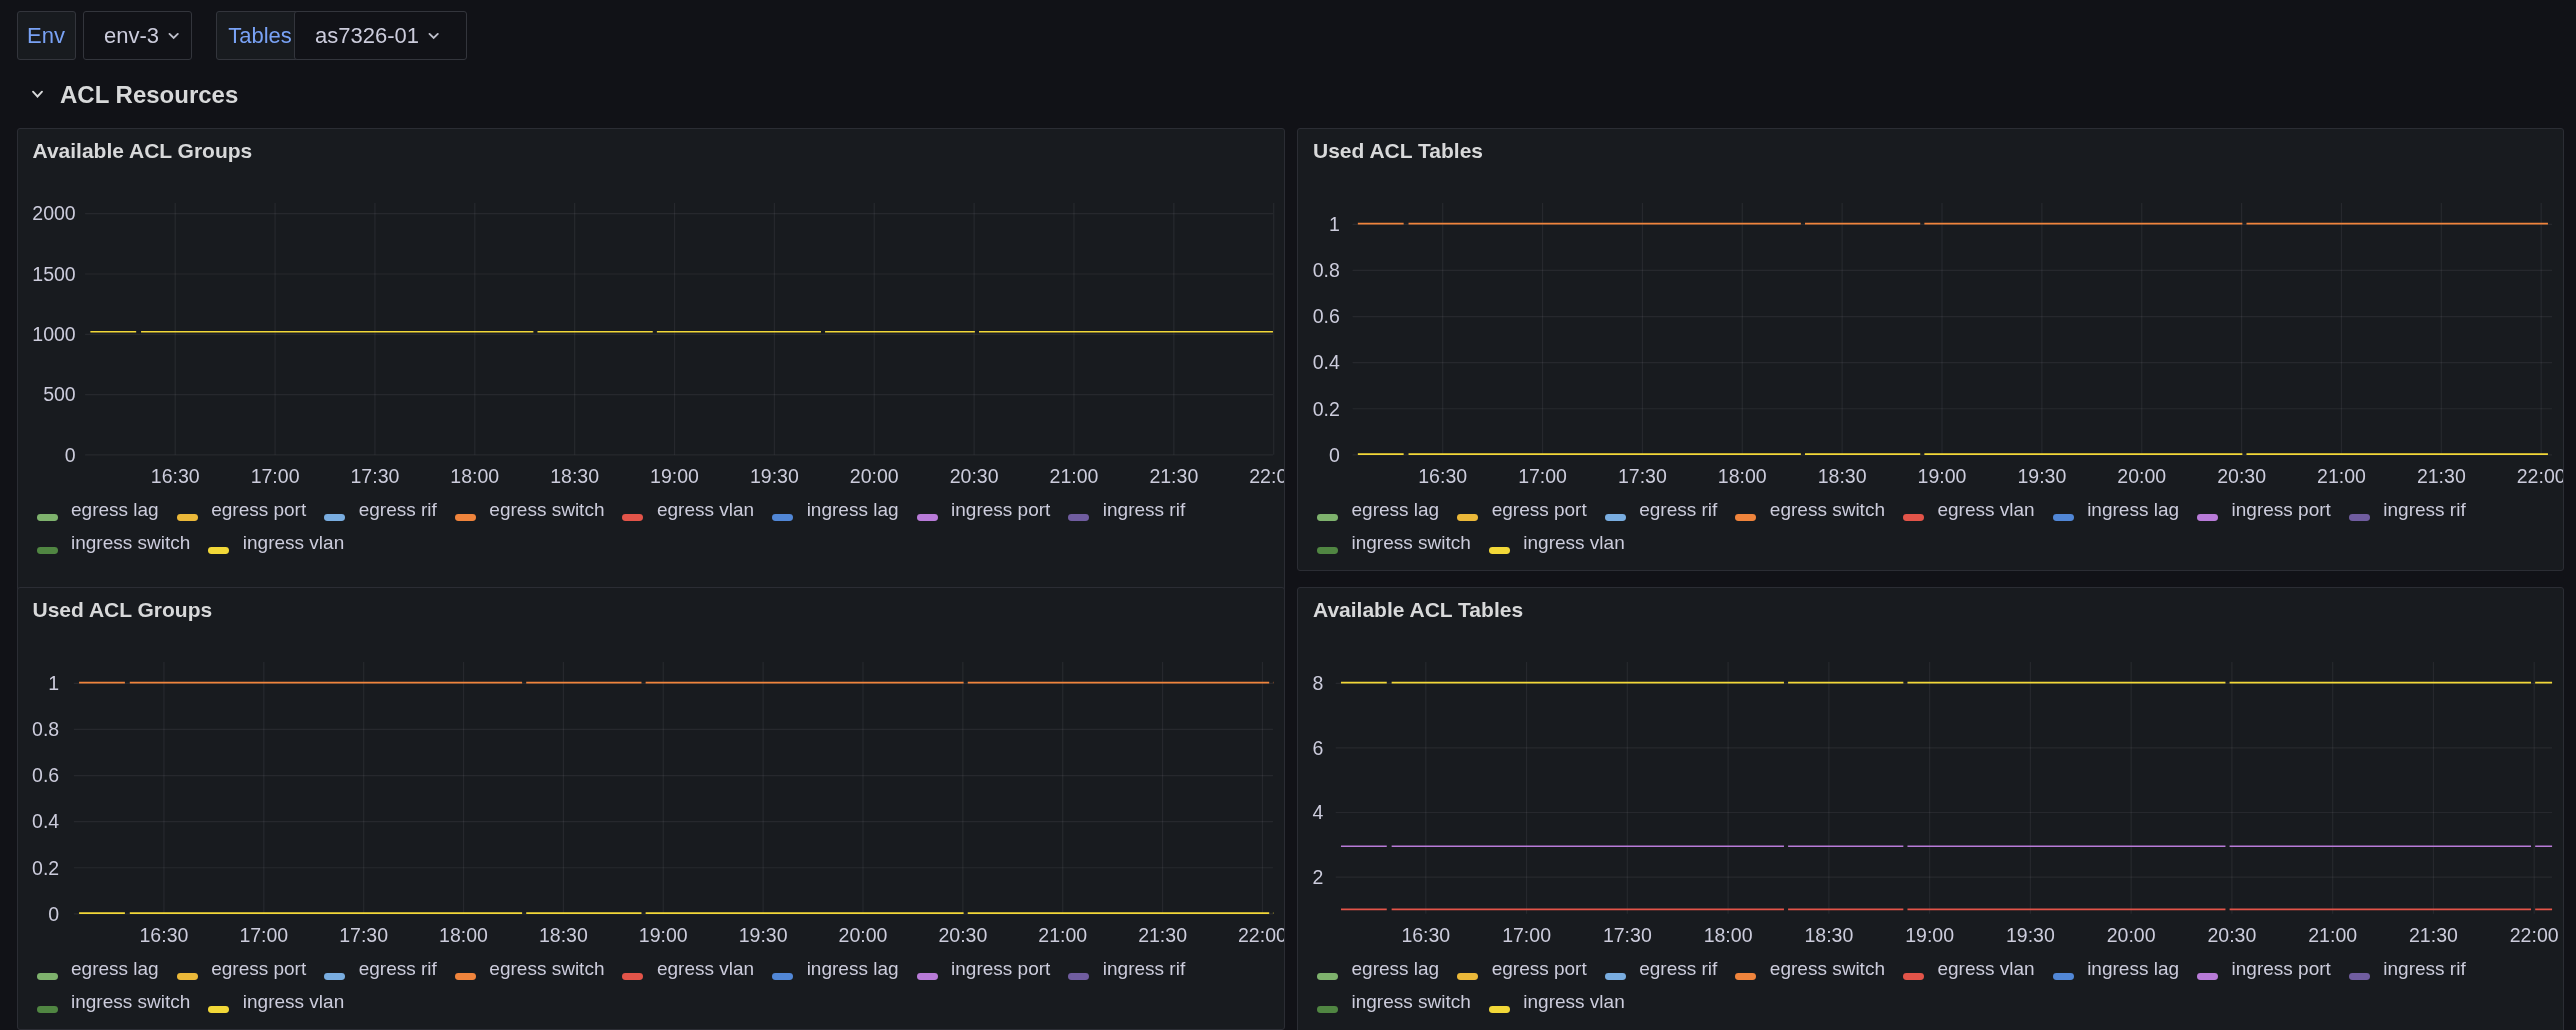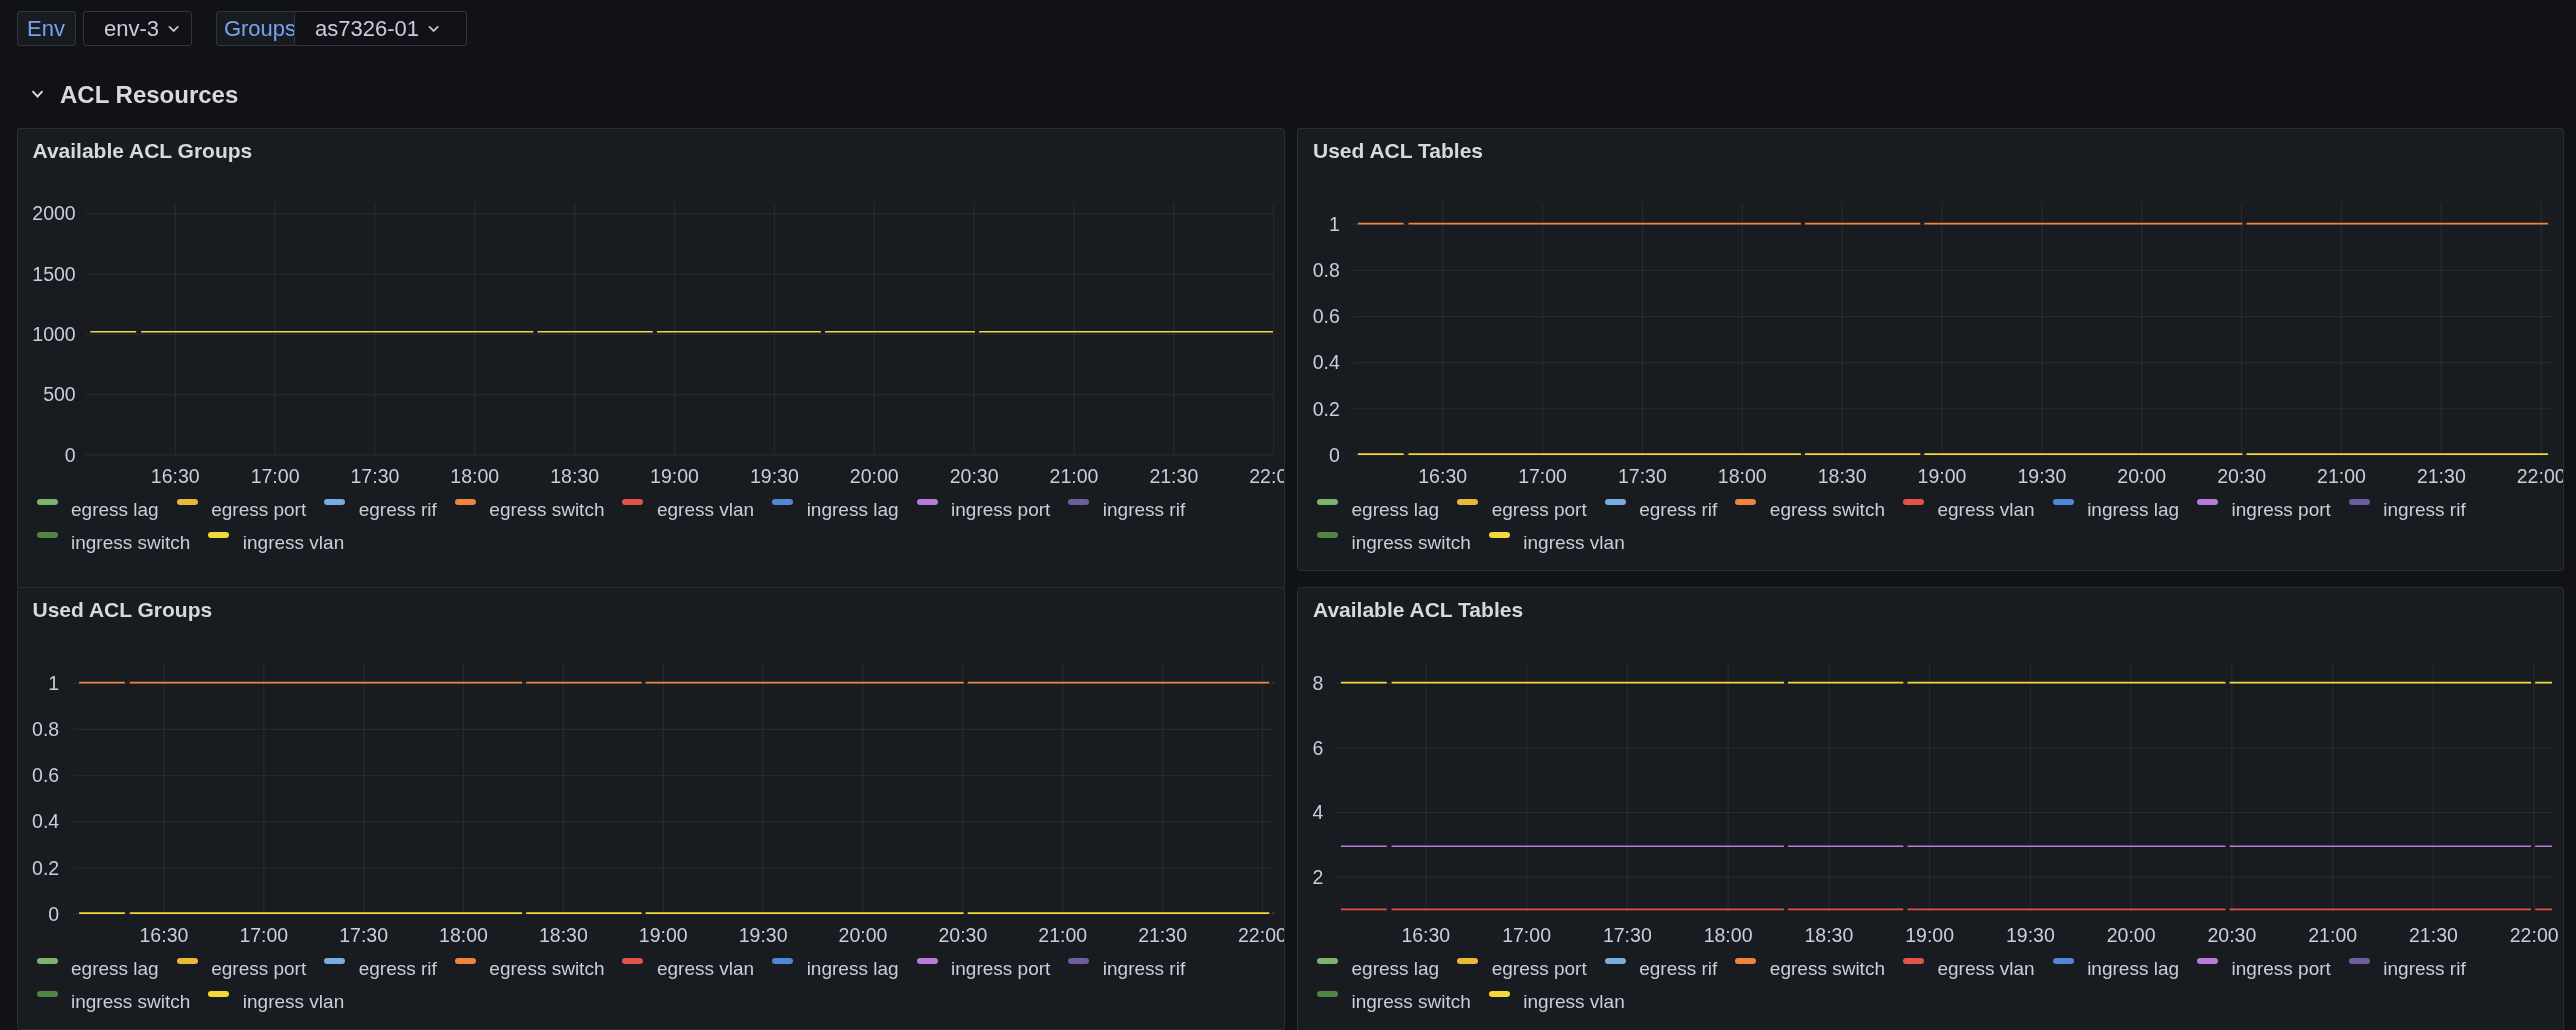--- a/index.html
+++ b/index.html
@@ -1,34 +1,34 @@
 <!DOCTYPE html>
 <html style="font-size:12px"><head><meta charset="utf-8"><style>
 * { margin:0; padding:0; box-sizing:border-box; }
 html,body { width:2576px; height:1030px; background:#111217; overflow:hidden;
   font-family:"Liberation Sans", sans-serif; }
-.ctl { position:absolute; border:1.5px solid #33353C; border-radius:3px; top:11.3px; height:35px;
+.ctl { position:absolute; border:1.5px solid #33353C; border-radius:3px; top:11.3px; height:49px;
   display:flex; align-items:center; }
 .lbl { background:#181B1F; color:#79A2F5; justify-content:center; font-size:22px; font-weight:500; }
 .val { background:#111217; color:#CCCCDC; font-size:22px; padding-left:20px; }
 .chev { margin-left:9px; }
 .sect { position:absolute; left:60px; top:81px; font-size:24px; font-weight:700; color:#D8D9DA; }
 .panel { position:absolute; background:#181B1F; border:1.5px solid #2B2D34; border-radius:3px; overflow:hidden; }
 .ptitle { position:absolute; left:15px; top:9.8px; font-size:21px; font-weight:700; color:#D8D9DA; }
 .legend { position:absolute; left:19px; top:364px; }
 .lrow { height:33px; display:flex; align-items:center; }
-.li { display:flex; align-items:flex-start; margin-right:18px; }
+.li { display:flex; align-items:flex-end; margin-right:18px; }
 .lm { width:21px; height:6.8px; border-radius:3.4px; display:inline-block; }
 .lt { margin-left:13.5px; font-size:19px; color:#CCCCDC; white-space:nowrap; }
 </style></head><body>
 <div class="ctl lbl" style="left:16.5px;width:59px">Env</div>
 <div class="ctl val" style="left:83px;width:109px">env-3<svg class="chev" width="11.3" height="7.5" viewBox="0 0 15 10">
       <path d="M2 2.5 L7.5 8 L13 2.5" stroke="#BFC0CC" stroke-width="2.5" fill="none" stroke-linecap="round"></path>
     </svg></div>
-<div class="ctl lbl" style="left:216px;width:88px">Groups</div>
+<div class="ctl lbl" style="left:216px;width:88px">Tables</div>
 <div class="ctl val" style="left:294px;width:173px">as7326-01<svg class="chev" width="11.3" height="7.5" viewBox="0 0 15 10">
       <path d="M2 2.5 L7.5 8 L13 2.5" stroke="#BFC0CC" stroke-width="2.5" fill="none" stroke-linecap="round"></path>
     </svg></div>
 <svg style="position:absolute;left:30px;top:89px" width="15" height="10.5" viewBox="0 0 20 14">
     <path d="M4 3.5 L10 10 L16 3.5" stroke="#D8D9DA" stroke-width="2.5" fill="none" stroke-linecap="round"></path>
   </svg>
 <div class="sect">ACL Resources</div>
 <div class="panel" style="left:16.5px;top:128px;width:1268px;height:551px">
     <div class="ptitle">Available ACL Groups</div>
     <svg width="1268" height="443" xmlns="http://www.w3.org/2000/svg" style="position:absolute;left:0;top:0" viewBox="0 0 1688 590">

